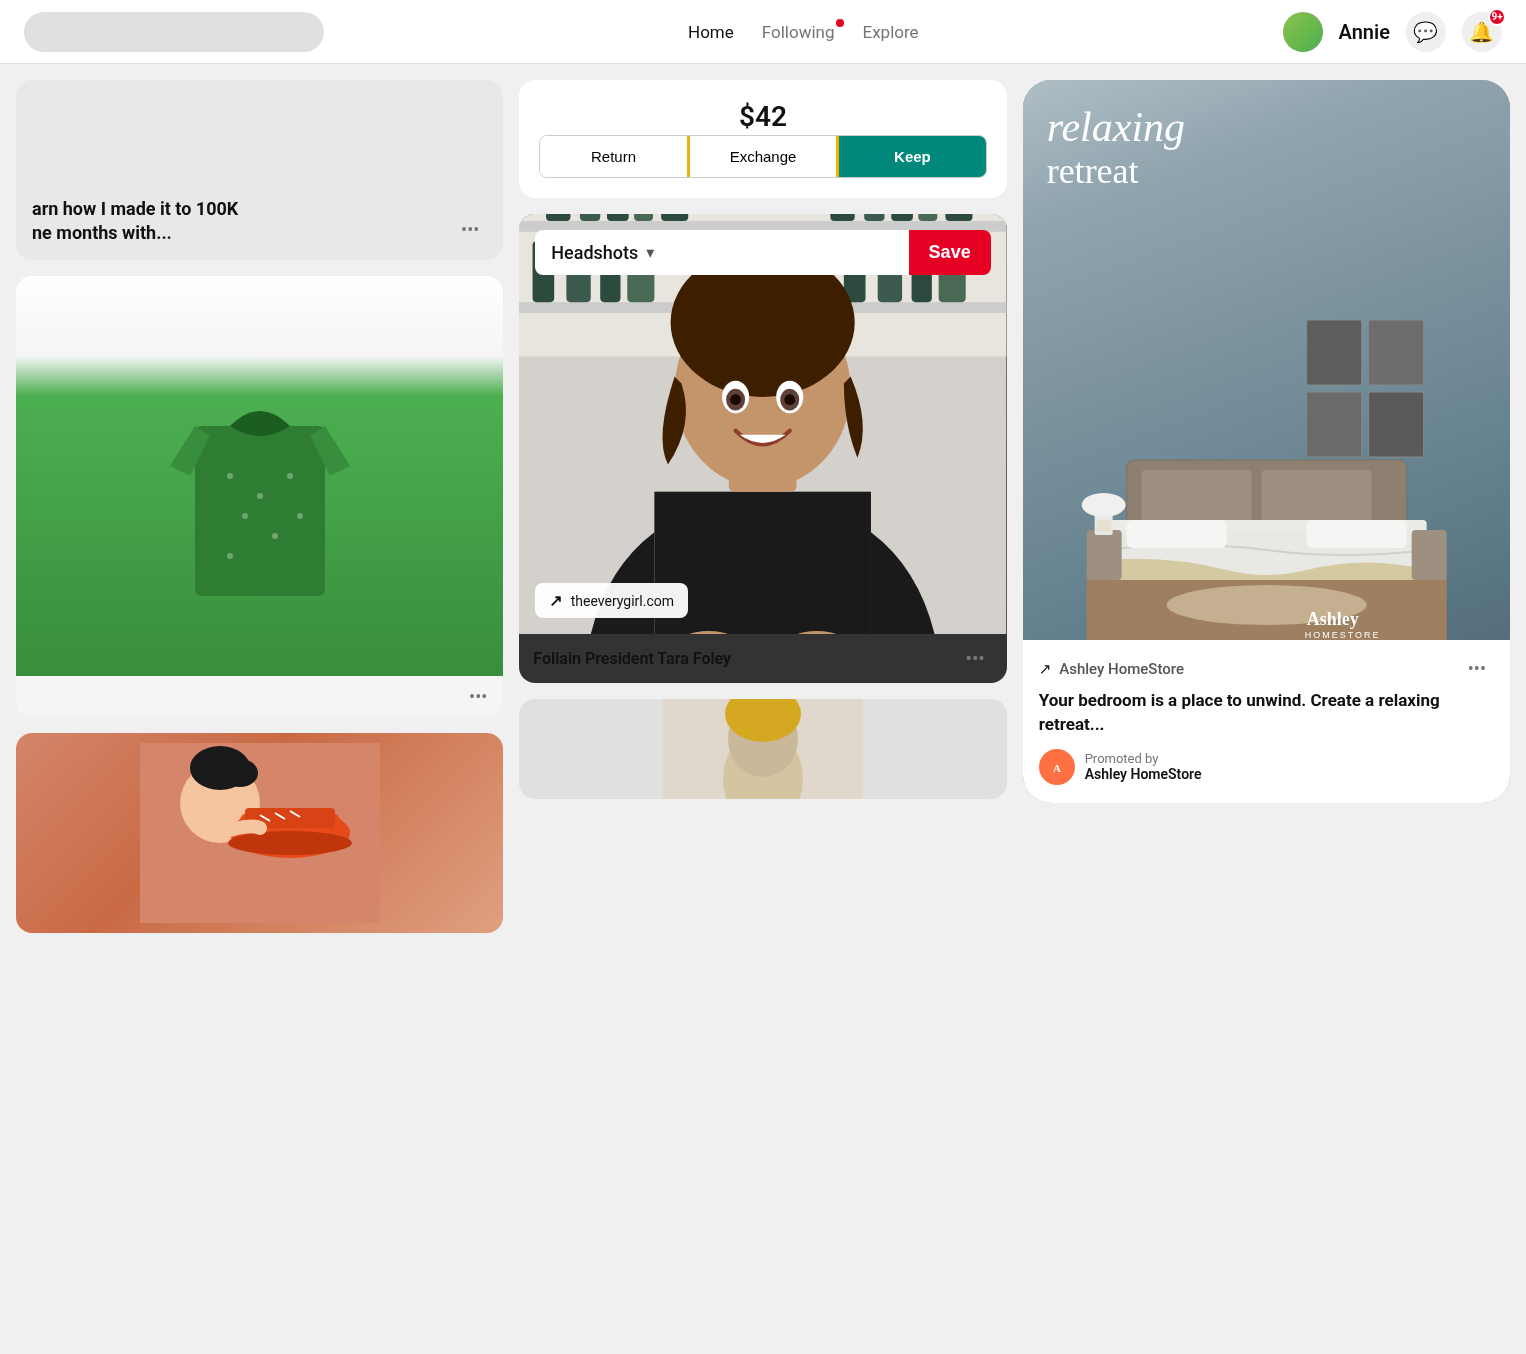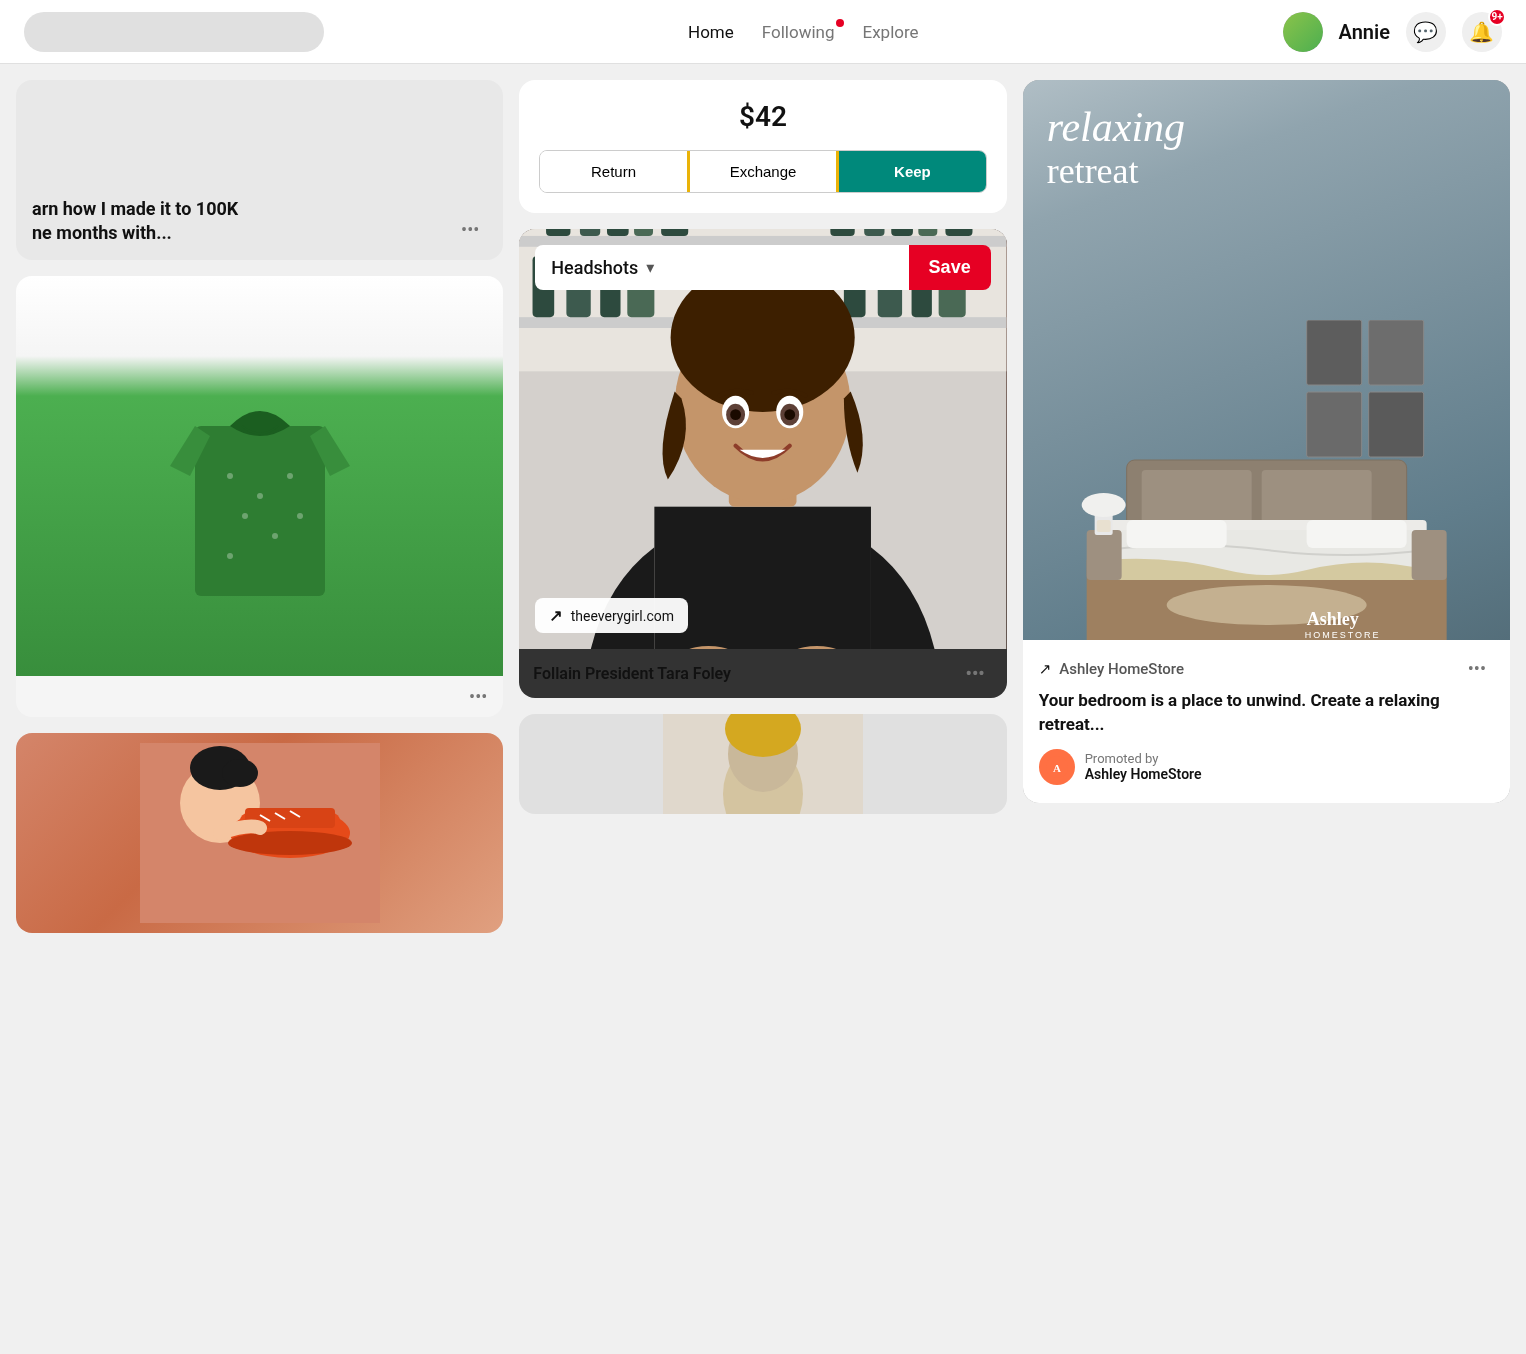--- a/index.html
+++ b/index.html
@@ -186,21 +186,21 @@
     }
 
     
     .price-card {
       background: #fff;
       border-radius: 16px;
       padding: 20px;
       display: flex;
       flex-direction: column;
       align-items: center;
-      gap: 17px;
+      gap: 2px;
     }
     .price-text {
       font-size: 28px;
       font-weight: 600;
       color: #111;
     }
     .price-buttons {
       display: flex;
       gap: 0;
       border: 1px solid #ccc;
@@ -298,21 +298,21 @@
       font-size: 16px;
       font-weight: 600;
       color: #111;
       display: flex;
       justify-content: space-between;
       align-items: center;
     }
 
     
     .retreat-card {
-      border-radius: 16px;
+      border-radius: 28px;
       overflow: hidden;
       background: #9e9e9e;
       position: relative;
     }
     .retreat-img {
       width: 100%;
       height: 560px;
       background: linear-gradient(160deg, #b0bec5 0%, #90a4ae 20%, #78909c 50%, #607d8b 80%, #546e7a 100%);
       position: relative;
       display: flex;

